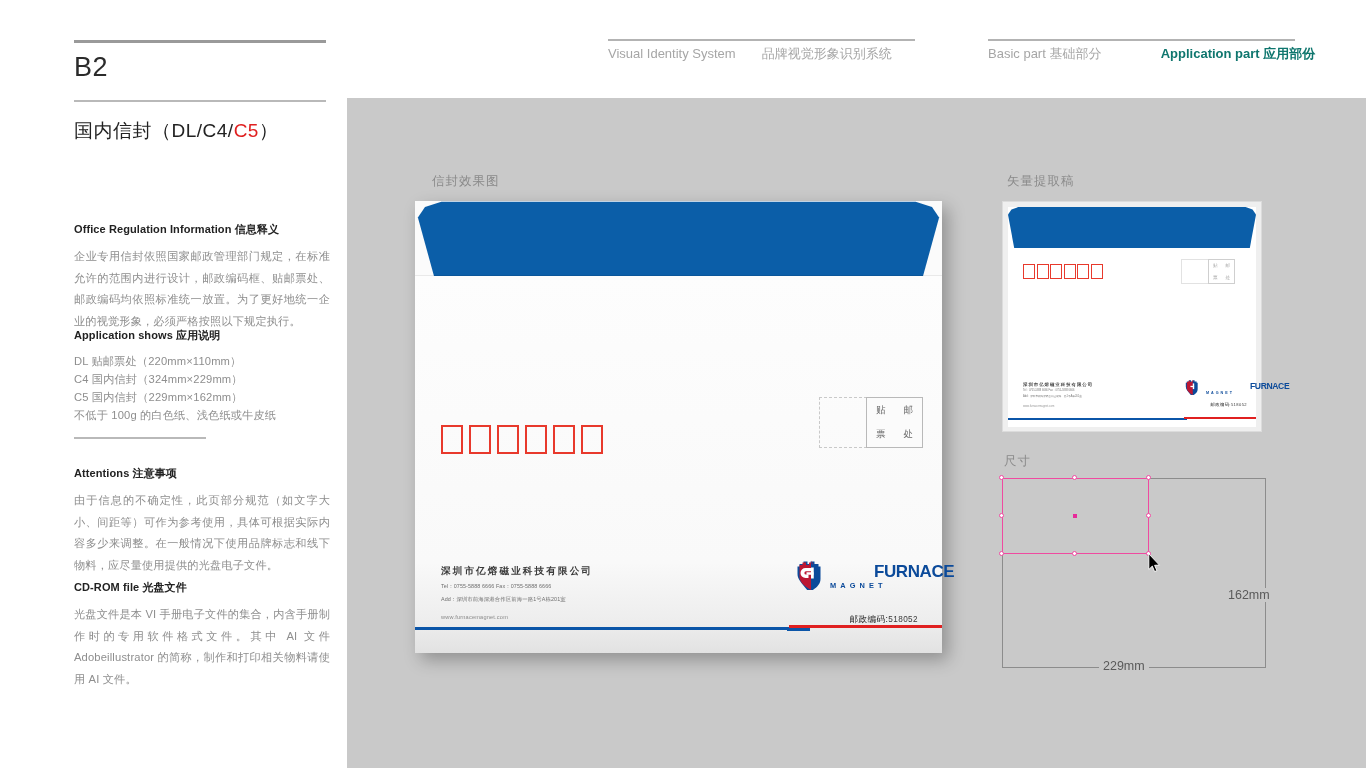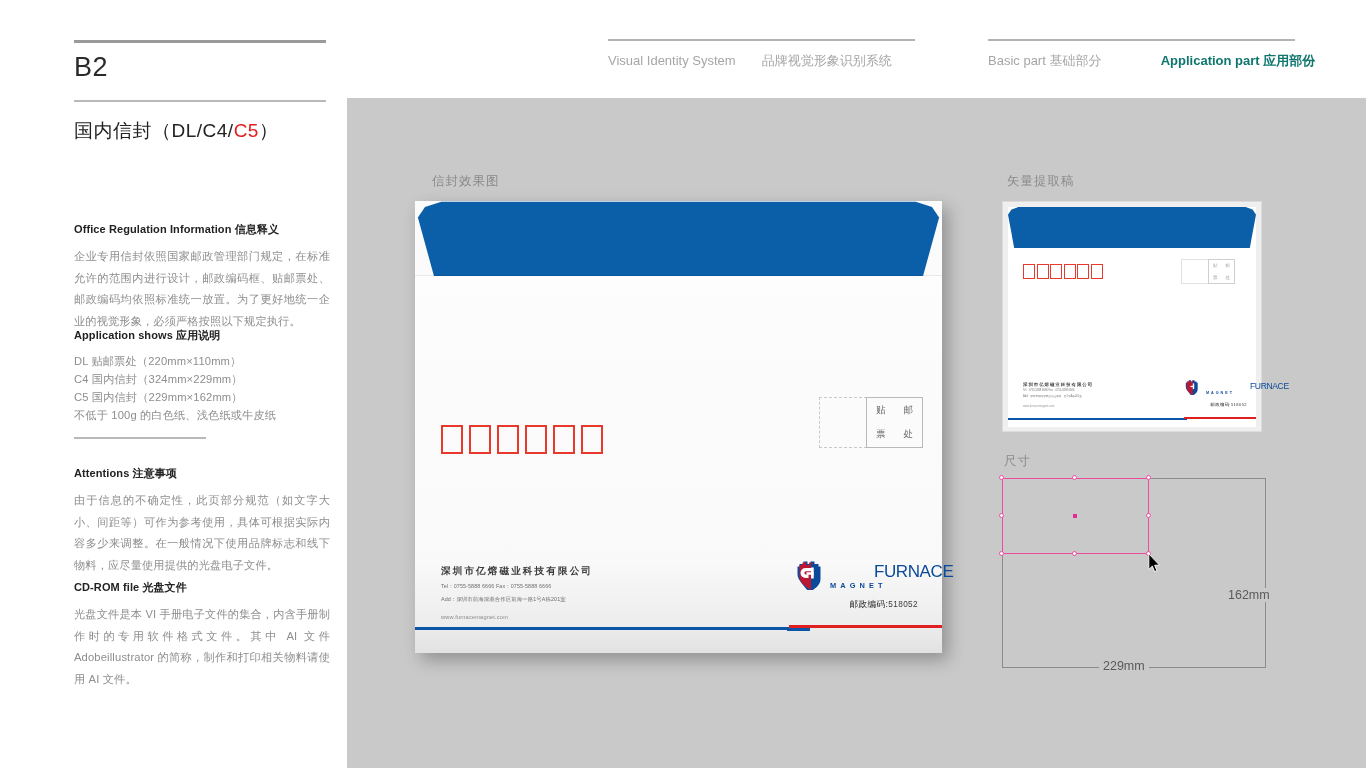--- a/index.html
+++ b/index.html
@@ -34,21 +34,21 @@
   .blk .lines div { white-space:nowrap; }
 
   .blk-a { top:222px; }
   .blk-b { top:328px; }
   .hr-sm { position:absolute; left:0; top:437px; width:132px; height:1.5px; background:#b9b9b9; }
   .blk-c { top:466px; }
   .blk-d { top:580px; }
   .hdr-rule { height:2px; background:#b3b3b3; position:absolute; top:39px; }
   .hdr-rule.a { left:608px; width:307px; }
   .hdr-rule.b { left:988px; width:307px; }
-  .hdr-row { position:absolute; top:52px; font-size:13px; white-space:nowrap; }
+  .hdr-row { position:absolute; top:45px; font-size:13px; white-space:nowrap; }
   .hdr-row.a { left:608px; color:#a6a6a6; }
   .hdr-row.b { left:988px; color:#a6a6a6; }
   .hdr-row .gap { display:inline-block; width:26px; }
   .hdr-row .dark { color:#0f766e; font-weight:700; }
 
   
   .canvas { position:absolute; left:347px; top:98px; width:1019px; height:670px; background:#c9c9c9; }
 
   .canvas-label { position:absolute; font-size:12.5px; color:#8a8a8a; letter-spacing:1px; }
   .lbl-mockup { left:85px; top:75px; }
@@ -95,23 +95,23 @@
 
   
   .env-foot { position:absolute; left:26px; top:364px; }
   .env-foot .cname { font-size:9.6px; color:#3a3a3a; font-weight:700; letter-spacing:2.1px; white-space:nowrap; }
   .env-foot .cmeta { font-size:5.4px; color:#6e6e6e; line-height:1.65; margin-top:4px; white-space:nowrap; letter-spacing:0.1px;}
   .env-foot .cweb { font-size:5.6px; color:#8a8a8a; margin-top:10px; letter-spacing:0.2px; }
 
   .env-logo { position:absolute; left:381px; top:358px; width:122px; }
   .logo-row { display:flex; align-items:center; gap:7px; }
   .logo-word { line-height:1; }
-  .logo-word .w1 { font-size:17px; font-weight:400; color:#0b4a9a; letter-spacing:-0.4px; font-family:"Liberation Sans",sans-serif;padding-left:44px; }
+  .logo-word .w1 { font-size:17px; font-weight:700; color:#0b4a9a; letter-spacing:-0.4px; font-family:"Liberation Sans",sans-serif;padding-left:44px; }
   .logo-word .w2 { font-size:7.4px; font-weight:700; color:#0b4a9a; letter-spacing:4.1px; margin-top:2px; }
-  .zipline { text-align:right; margin-top:5px; font-size:8.6px; color:#222; white-space:nowrap; letter-spacing:0.4px;}
+  .zipline { text-align:right; margin-top:20px; font-size:8.6px; color:#222; white-space:nowrap; letter-spacing:0.4px;}
   .zipline .num { color:#3a3a3a; font-size:8.2px; }
 
   .botline { position:absolute; left:0; bottom:23px; width:527px; height:3.4px; }
   .botline .blue { position:absolute; left:0; top:0; width:72.5%; height:100%; background:#0b55a8; }
   .botline .red  { position:absolute; right:0; top:-1.2px; width:29%; height:2.8px; background:#e02020; }
   .botline .nick { position:absolute; left:70.5%; top:1.4px; width:4.5%; height:2.6px; background:#0b55a8; }
 
   
   .env-small {
     position:absolute; left:655px; top:103px; width:260px; height:231px;

